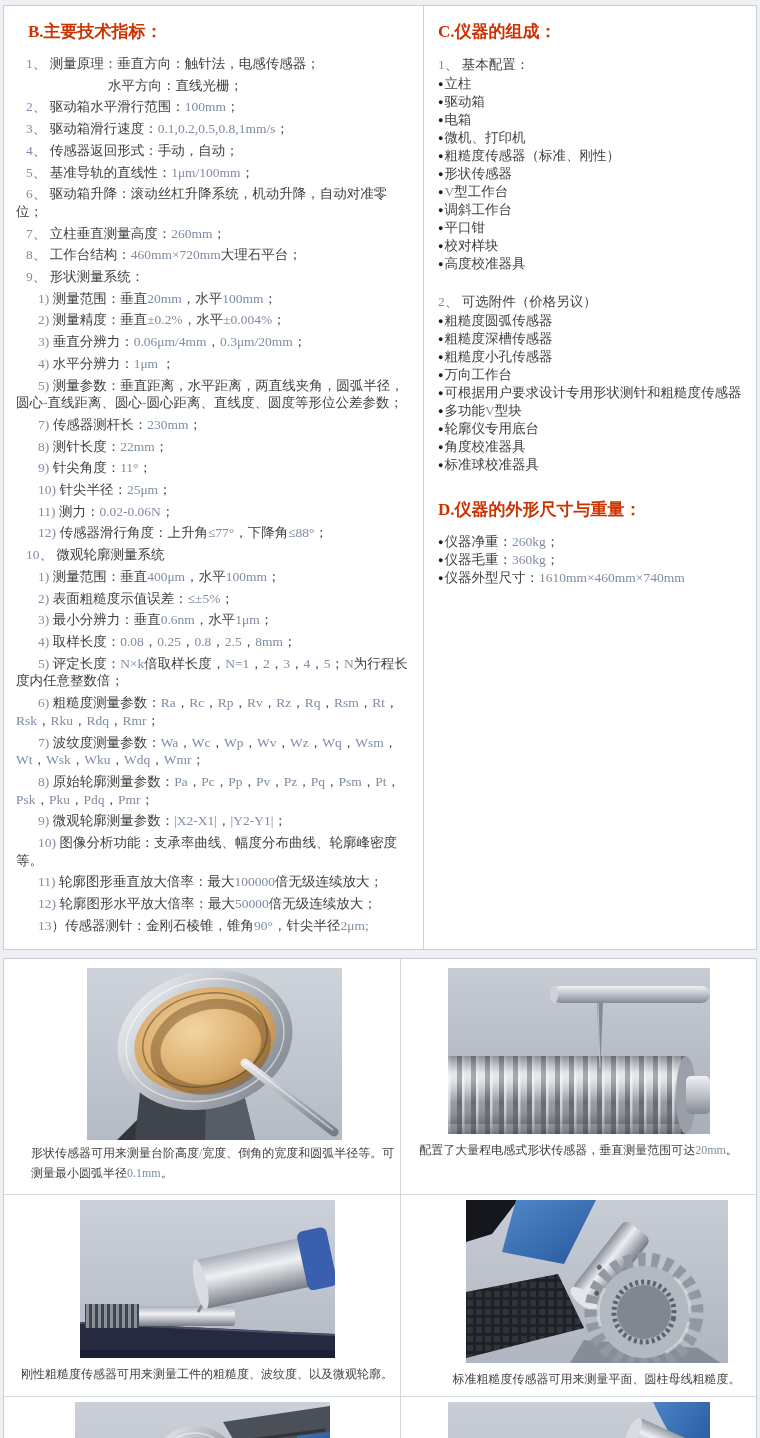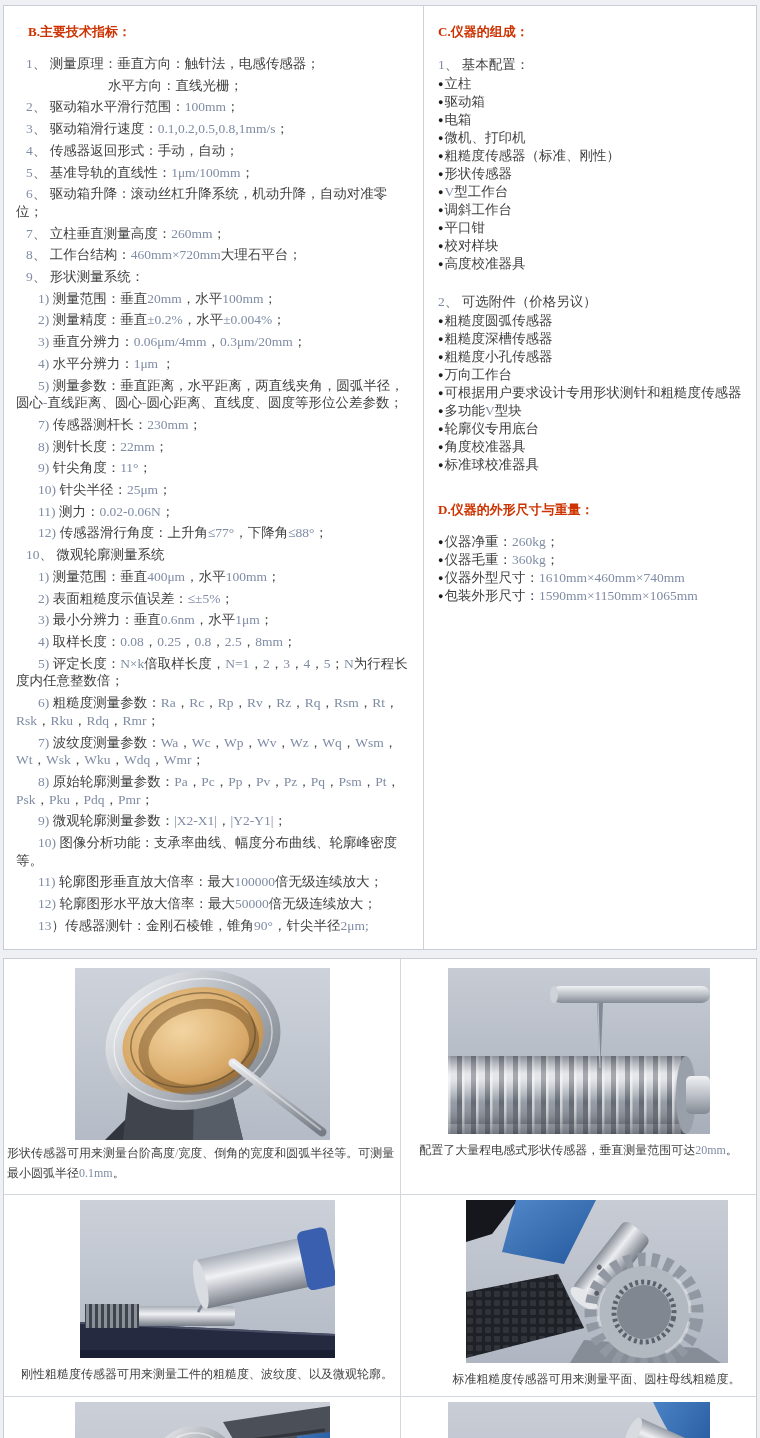--- a/index.html
+++ b/index.html
@@ -8,21 +8,21 @@
     font-family:"Liberation Serif","DejaVu Serif",serif;
     color:#3f3f3f;
     width:760px;
   }
   .page{width:760px;box-sizing:border-box;padding:5px 3px 4px;}
 
   
   .top-panel{background:#fff;border:1px solid #c9ced6;display:flex;min-height:778px;}
   .col-b{width:420px;box-sizing:border-box;border-right:1px solid #d2d2d2;padding:16px 6px 10px 8px;}
   .col-cd{flex:1;box-sizing:border-box;padding:16px 8px 10px 14px;}
-  .sec-title{font-size:13px;font-weight:bold;color:#cc3300;margin:0 0 13px 16px;line-height:20px;}
+  .sec-title{font-size:17px;font-weight:bold;color:#cc3300;margin:0 0 13px 16px;line-height:20px;}
   .col-cd .sec-title{margin-left:0;}
   .sec-title.d-title{margin-top:26px;}
 
   .bline{margin:4px;font-size:13.5px;line-height:17.7px;}
   .lv1{text-indent:10px;}
   .sub{text-indent:92px;}
   .lv2{text-indent:22px;}
   .lat{color:#7f8ca4;}
 
   .group-label{margin:0;font-size:13.5px;line-height:19px;}
@@ -126,30 +126,29 @@
             <li class="bullet-item"><span class="bullet">●</span><span class="mix">标准球校准器具</span></li>
           </ul>
         </div>
 
       <h2 class="sec-title d-title">D.仪器的外形尺寸与重量：</h2>
       <div>
           <ul class="bullets">
             <li class="bullet-item"><span class="bullet">●</span><span class="mix">仪器净重：<span class="lat">260kg</span>；</span></li>
             <li class="bullet-item"><span class="bullet">●</span><span class="mix">仪器毛重：<span class="lat">360kg</span>；</span></li>
             <li class="bullet-item"><span class="bullet">●</span><span class="mix">仪器外型尺寸：<span class="lat">1610mm×460mm×740mm</span></span></li>
-            <li class="bullet-item"><span class="bullet">●</span><span class="mix">包装外形尺寸：<span class="lat">1590mm×1150mm×1065mm</span></span></li>
           </ul>
         </div>
     </div>
 
   </div>
 
   <div class="gallery">
 
-    <figure class="cell r1 left" style="margin:0;">
+    <figure class="cell r1 left" style="margin:0;padding-left:24px;">
       <div class="photo">
         <svg width="255" height="172" viewBox="0 0 255 172">
           <defs>
             <linearGradient id="s1bg" x1="0" y1="0" x2="0" y2="1">
                 <stop offset="0" stop-color="#ced3db"></stop>
                 <stop offset="1" stop-color="#b5bbc6"></stop>
               </linearGradient>
             <linearGradient id="s1sil" x1="0" y1="0" x2="1" y2="1">
                 <stop offset="0" stop-color="#f0f2f4"></stop>
                 <stop offset=".45" stop-color="#b9bec5"></stop>

